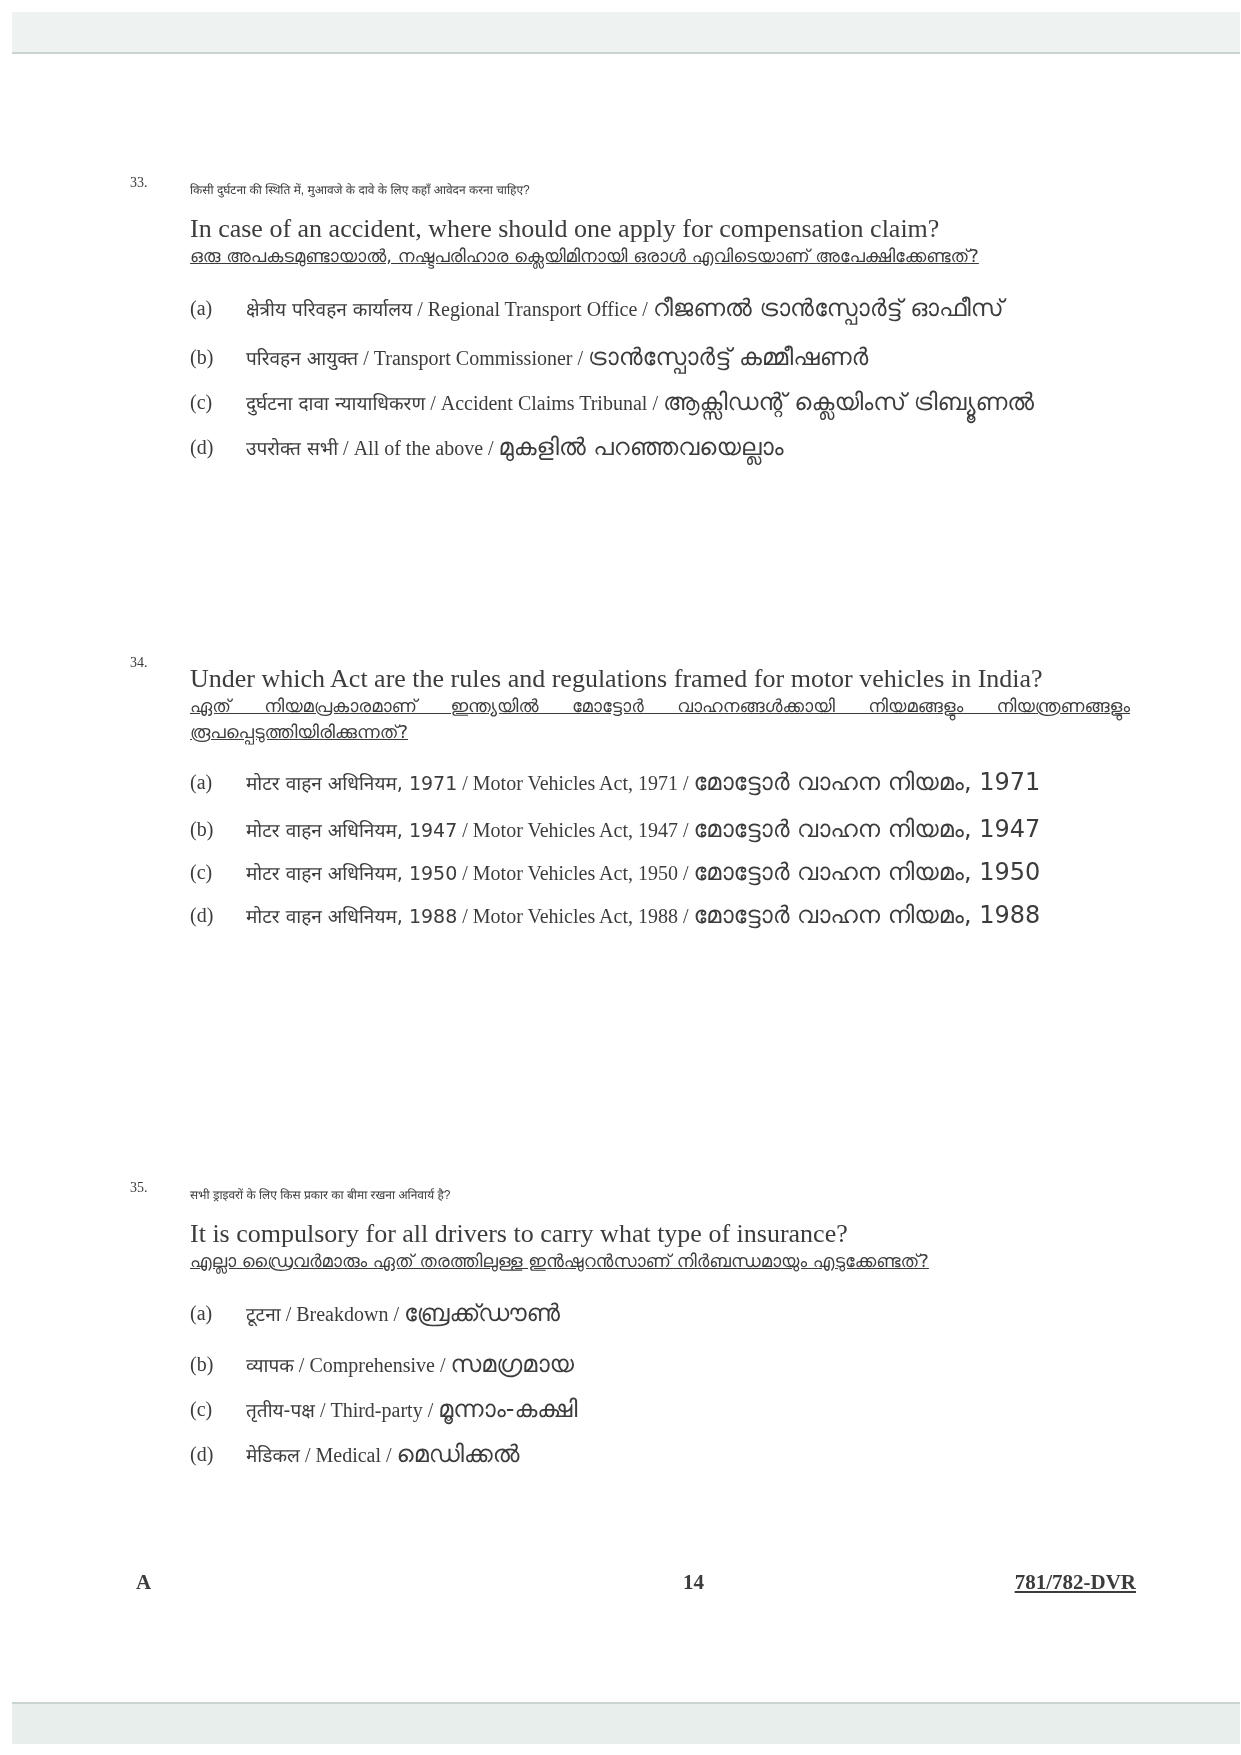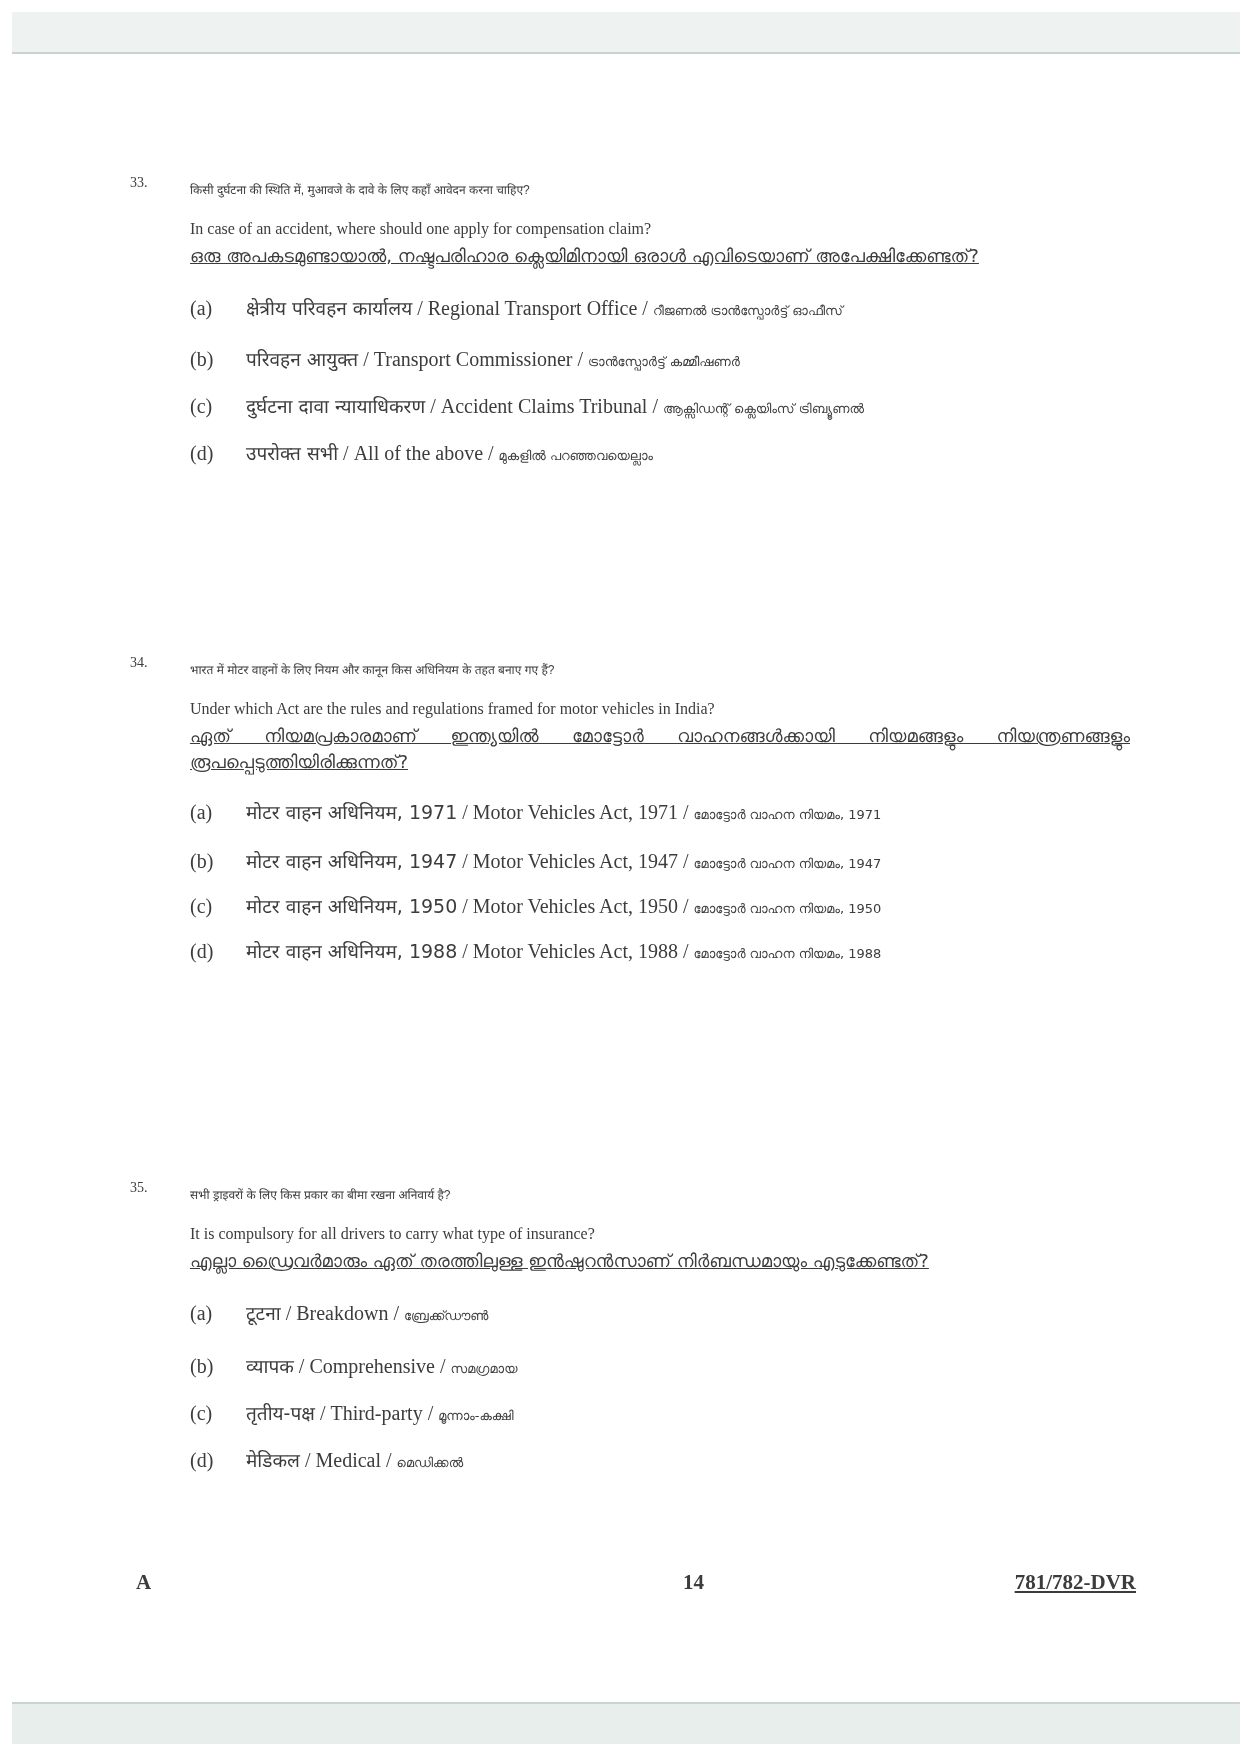--- a/index.html
+++ b/index.html
@@ -4,26 +4,26 @@
 <style>
   html, body { margin:0; padding:0; background:#ffffff; }
   body { width:1241px; height:1755px; position:relative; overflow:hidden;
          font-family:"Liberation Serif","DejaVu Serif",serif; color:#3c3c3c; }
   .band { position:absolute; left:12px; width:1228px; background:#eef2f1; }
   .band.top { top:12px; height:40px; border-bottom:2px solid #c9d3d1; }
   .band.bottom { top:1702px; height:40px; border-top:2px solid #c9d3d1; background:#e8eeec; }
   .q { position:absolute; left:130px; width:1000px; }
   .qnum { position:absolute; left:0; top:0; font-size:14px; width:50px; }
   .qhi { margin-left:60px; font-family:Liberation Sans, sans-serif; font-size:12px; line-height:30px; }
-  .qen { margin-left:60px; font-size:16px; line-height:28px; margin-top:10px; }
+  .qen { margin-left:60px; font-size:26px; line-height:28px; margin-top:10px; }
   .qml { margin-left:60px; font-family:"DejaVu Sans",sans-serif; font-size:18px; line-height:26px; text-align:justify; text-align-last:left;text-decoration:underline; }
   .opt { position:relative; margin-left:60px; padding-left:56px; font-size:20px; line-height:34px; text-align:justify; }
   .opt .lbl { position:absolute; left:0; top:0; }
   .hi { font-family:"DejaVu Sans",sans-serif; font-size:19px; }
-  .ml { font-family:"DejaVu Sans",sans-serif; font-size:13px; }
+  .ml { font-family:"DejaVu Sans",sans-serif; font-size:24px; }
   .footer { position:absolute; top:1570px; left:136px; width:1000px; font-weight:bold; font-size:21px; }
   .footer span { position:absolute; top:0; }
 </style>
 </head>
 <body>
 
 <div class="band top"></div>
 
 <div class="q" style="top:175px;">
   <div class="qnum">33.</div>
@@ -47,21 +47,20 @@
   </div>
   <div style="height:10px"></div>
   <div class="opt">
     <span class="lbl">(d)</span>
     <span class="hi">उपरोक्त सभी</span><span> / </span><span>All of the above</span><span> / </span><span class="ml">മുകളിൽ പറഞ്ഞവയെല്ലാം</span>
   </div>
 </div>
 
 <div class="q" style="top:655px;">
   <div class="qnum">34.</div>
-  <div class="qhi">भारत में मोटर वाहनों के लिए नियम और कानून किस अधिनियम के तहत बनाए गए हैं?</div>
   <div class="qen">Under which Act are the rules and regulations framed for motor vehicles in India?</div>
   <div class="qml">ഏത് നിയമപ്രകാരമാണ് ഇന്ത്യയിൽ മോട്ടോർ വാഹനങ്ങൾക്കായി നിയമങ്ങളും നിയന്ത്രണങ്ങളും രൂപപ്പെടുത്തിയിരിക്കുന്നത്?</div>
   <div style="height:20px"></div>
   <div class="opt">
     <span class="lbl">(a)</span>
     <span class="hi">मोटर वाहन अधिनियम, 1971</span><span> / </span><span>Motor Vehicles Act, 1971</span><span> / </span><span class="ml">മോട്ടോർ വാഹന നിയമം, 1971</span>
   </div>
   <div style="height:12px"></div>
   <div class="opt">
     <span class="lbl">(b)</span>

